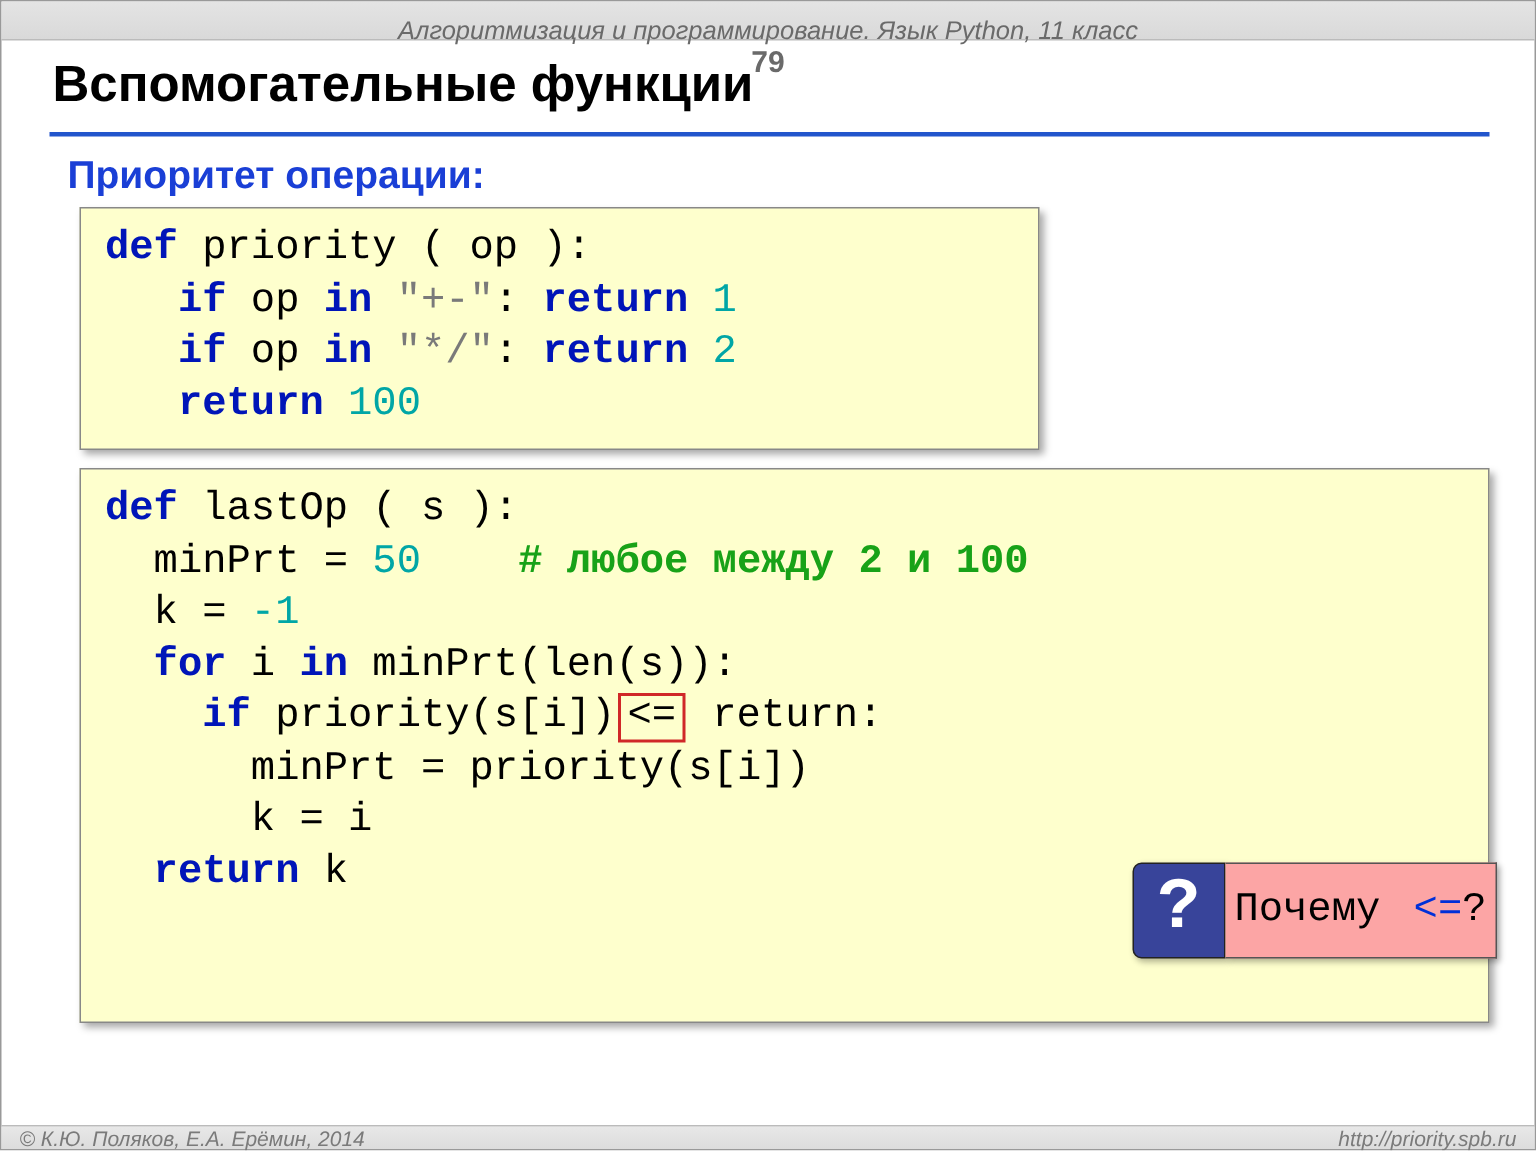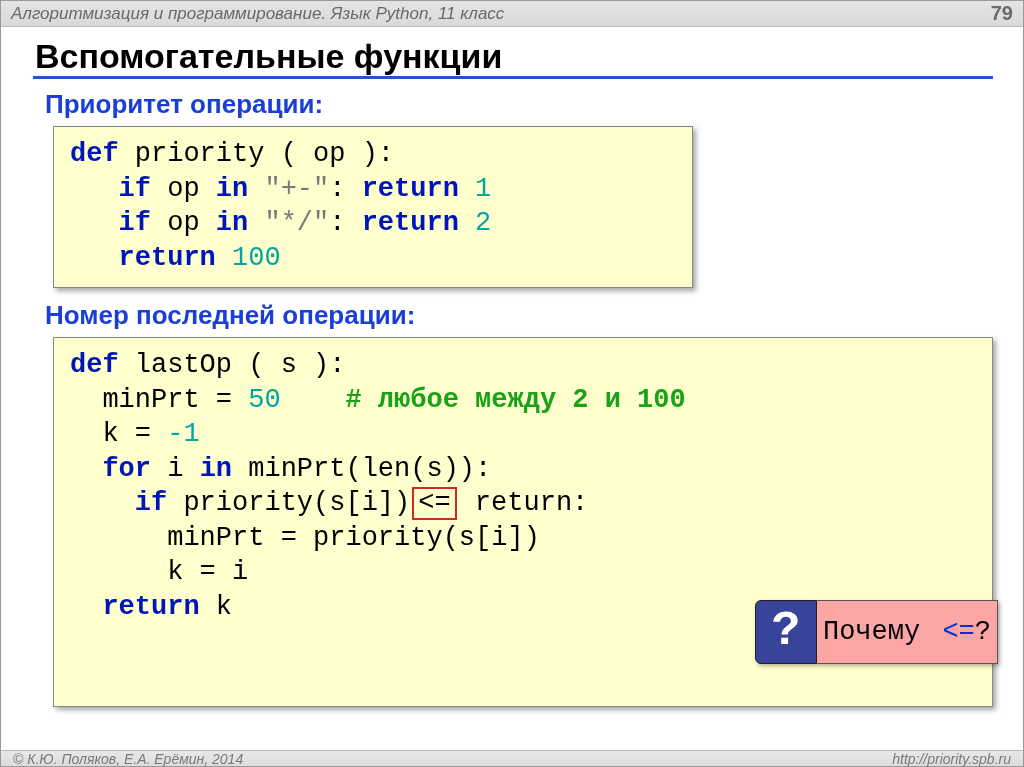--- a/index.html
+++ b/index.html
@@ -13,28 +13,29 @@
   .topbar {
     height: 26px;
     background: linear-gradient(#e4e4e4, #d9d9d9);
     border-bottom: 1px solid #bbb;
     display: flex; justify-content: space-between; align-items: center;
     padding: 10px 10px;
     font-style: italic;
     font-family: Arial, sans-serif;
     font-size: 17px;
     color: #6a6a6a;
+    flex-direction: column;
   }
   .pagenum { font-weight: bold; font-style: normal; font-size: 20px; color: #6a6a6a; text-align: right; }
   .content { padding: 6px 30px 0 32px; }
   .title {
     font-size: 34px;
     font-weight: bold;
     color: #000;
-    padding: 4px 0 0 2px;
+    padding: 4px 0 12px 2px;
     border-bottom: 3px solid #2255cc;
     margin-bottom: 10px;
   }
   .subhead {
     font-size: 26px;
     font-weight: bold;
     color: #1a3fd6;
     margin: 6px 0 6px 12px;
   }
   .codebox {
@@ -119,21 +120,20 @@
   <div class="content">
     <div class="title">Вспомогательные функции</div>
 
     <div class="subhead">Приоритет операции:</div>
 
     <div class="codebox first"><span class="kw">def</span><span> priority</span><span> ( op ):</span>
 <span>   </span><span class="kw">if</span><span> op </span><span class="kw">in</span><span> </span><span class="str">"+-"</span><span>: </span><span class="kw">return</span><span> </span><span class="num">1</span>
 <span>   </span><span class="kw">if</span><span> op </span><span class="kw">in</span><span> </span><span class="str">"*/"</span><span>: </span><span class="kw">return</span><span> </span><span class="num">2</span>
 <span>   </span><span class="kw">return</span><span> </span><span class="num">100</span></div>
 
-    <div class="subhead">Номер последней операции:</div>
 
     <div class="codebox second"><span class="kw">def</span><span> lastOp</span><span> ( s ):</span>
 <span>  minPrt = </span><span class="num">50</span><span>    </span><span class="cmt"># любое между 2 и 100</span>
 <span>  k = </span><span class="num">-1</span>
 <span>  </span><span class="kw">for</span><span> i </span><span class="kw">in</span><span> minPrt(len(s)):</span>
 <span>    </span><span class="kw">if</span><span> priority(s[i])</span><span class="boxed">&lt;=</span><span> return:</span>
 <span>      minPrt = priority(s[i])</span>
 <span>      k = i</span>
 <span>  </span><span class="kw">return</span><span> k</span>
       <div class="callout">

